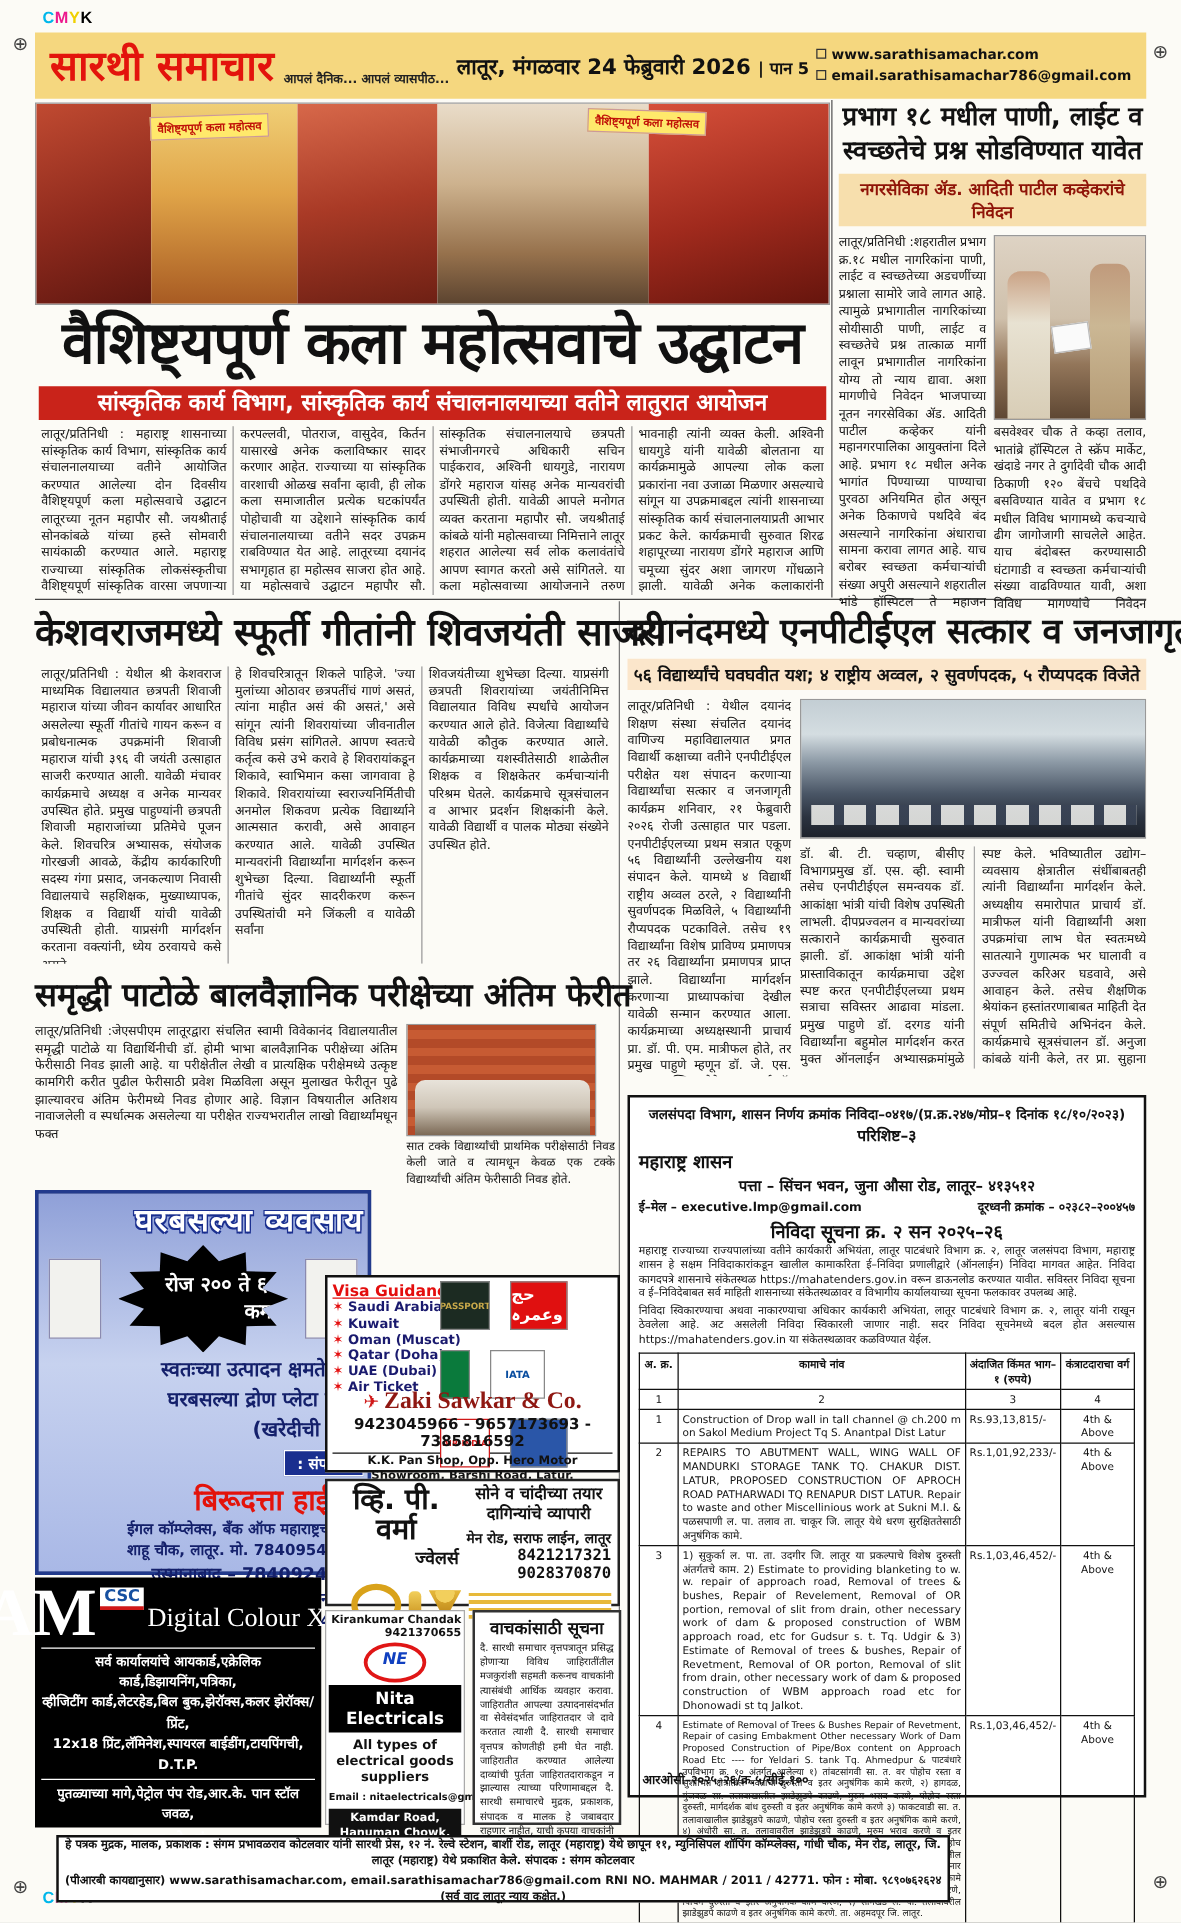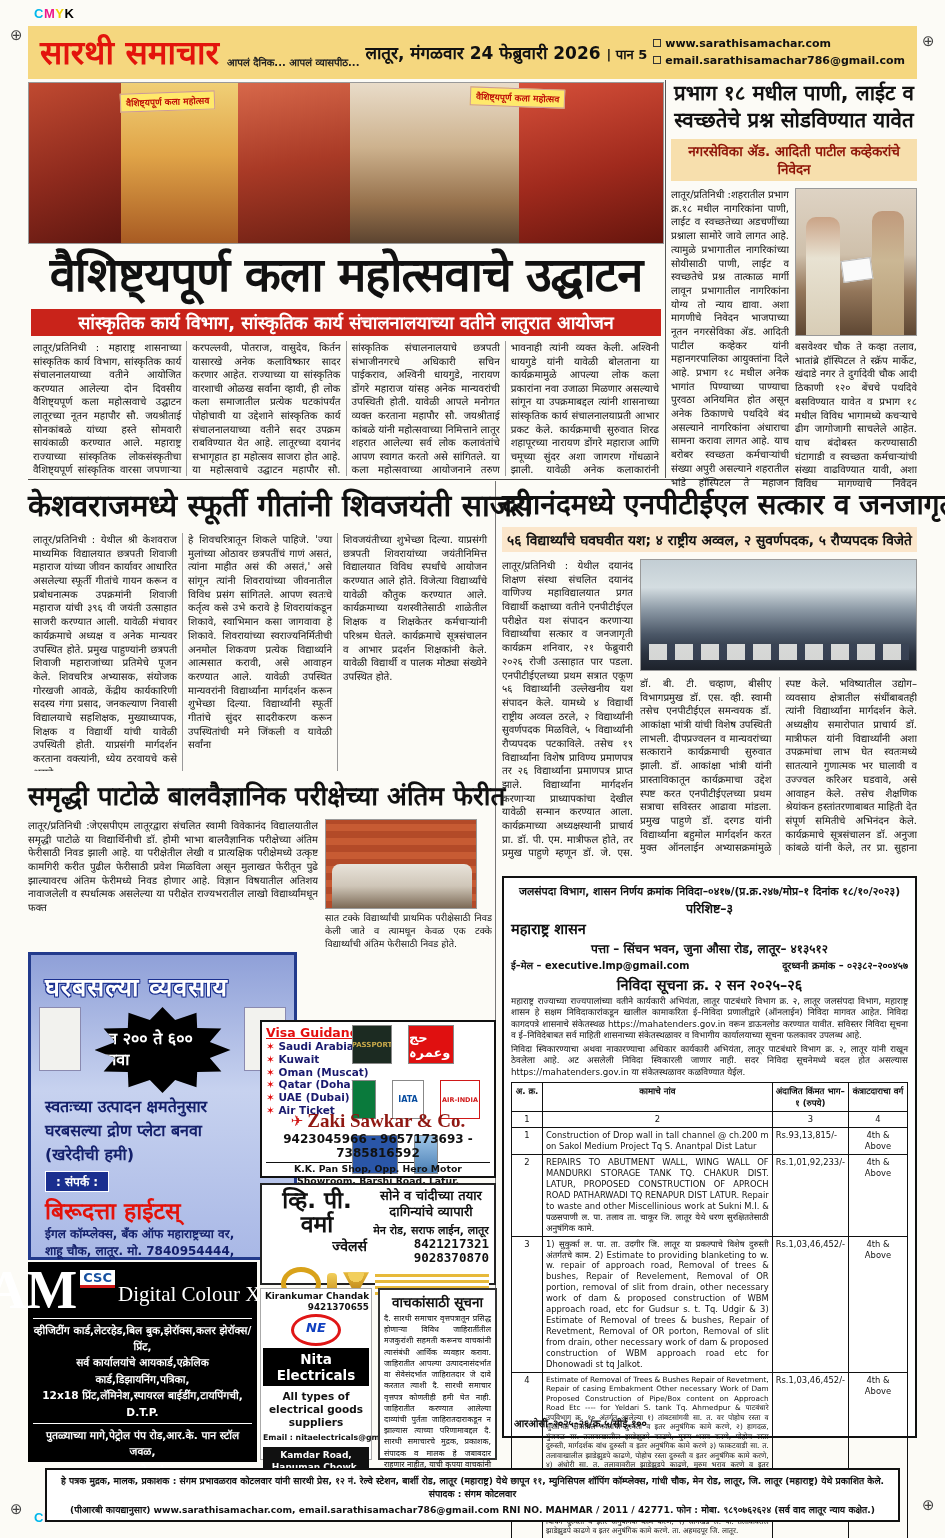--- a/index.html
+++ b/index.html
@@ -95,21 +95,21 @@
   .t-para{font-size:8.7px;line-height:1.32;text-align:justify;margin-top:2px;}
   table.tt{width:100%;border-collapse:collapse;margin-top:4px;}
   table.tt th,table.tt td{border:1px solid #111;padding:2px 3px;vertical-align:top;}
   table.tt th{font-size:8.6px;font-weight:800;text-align:center;}
   table.tt td{font-size:8.4px;line-height:1.3;}
   td.tc{text-align:center;}
   td.desc{text-align:justify;}
   .t-roc{position:absolute;left:10px;bottom:6px;font-size:10px;font-weight:700;}
 
   
-  .ghar{left:28px;top:952px;width:269px;height:308px;border:3px solid #223a8c;box-sizing:border-box;background:linear-gradient(180deg,#8fa0d8 0%,#c7d2ef 45%,#a9b8e6 100%);padding:14px;text-align:left;position:absolute;}
+  .ghar{left:28px;top:952px;width:269px;height:308px;border:3px solid #223a8c;box-sizing:border-box;background:linear-gradient(180deg,#8fa0d8 0%,#c7d2ef 45%,#a9b8e6 100%);padding:3px;text-align:right;position:absolute;}
   .ghar-h{font-size:25px;font-weight:800;color:#fff;text-shadow:1px 1px 0 #1a2f8f,-1px -1px 0 #1a2f8f,1px -1px 0 #1a2f8f,-1px 1px 0 #1a2f8f;letter-spacing:1px;}
   .star{width:136px;height:86px;margin:4px auto 2px;background:#000;color:#fff;font-weight:800;font-size:16px;line-height:1.3;display:flex;align-items:center;justify-content:center;clip-path:polygon(100% 50%,84.8% 59.3%,93.3% 75%,75.5% 75.5%,75% 93.3%,59.3% 84.8%,50% 100%,40.7% 84.8%,25% 93.3%,24.5% 75.5%,6.7% 75%,15.2% 59.3%,0% 50%,15.2% 40.7%,6.7% 25%,24.5% 24.5%,25% 6.7%,40.7% 15.2%,50% 0%,59.3% 15.2%,75% 6.7%,75.5% 24.5%,93.3% 25%,84.8% 40.7%);}
   .ghar-prod{position:absolute;width:40px;height:62px;background:#f2f2ee;border:1px solid #8a8ab0;top:52px;}
   .gp1{left:8px;} .gp2{right:8px;}
   .ghar-l{color:#14206b;font-weight:800;font-size:16px;line-height:1.5;}
   .ghar-chip{display:inline-block;background:#1a2f8f;color:#fff;font-size:12px;font-weight:700;padding:1px 10px;border:1px solid #fff;margin-top:4px;}
   .ghar-brand{color:#e3130b;font-size:23px;font-weight:800;margin-top:2px;}
   .ghar-a{color:#14206b;font-weight:800;font-size:12px;line-height:1.45;}
 
   
@@ -117,21 +117,21 @@
   .zaki-top{display:flex;gap:4px;height:84px;}
   .visa{width:82px;}
   .visa-t{color:#e40e0e;font-weight:800;font-size:12.5px;text-decoration:underline;white-space:nowrap;}
   .visa-i{font-size:10.5px;font-weight:800;color:#1a1a6e;line-height:1.22;white-space:nowrap;}
   .visa-i .b{color:#e40e0e;}
   .logos{flex:1;display:flex;flex-wrap:wrap;gap:16px;align-content:flex-start;}
   .lg{height:39px;box-sizing:border-box;border:1px solid #888;display:flex;align-items:center;justify-content:center;font-weight:800;overflow:hidden;}
   .lg-pass{width:40px;background:#1c2b22;color:#c9a94a;font-size:7px;}
   .lg-haj{width:46px;background:#e01010;color:#fff;font-size:13px;font-family:"DejaVu Sans",sans-serif;}
   .lg-grn{width:24px;background:#0a7a3c;color:#fff;font-size:8px;}
-  .lg-iata{width:32px;background:#fff;color:#0a4ea0;font-size:8px;}
+  .lg-iata{width:44px;background:#fff;color:#0a4ea0;font-size:8px;}
   .lg-air{width:40px;background:#fff;color:#d01818;font-size:6.5px;border-color:#d01818;}
   .lg-id{width:46px;background:#2a56a8;color:#fff;font-size:6.5px;}
   .lg-burj{width:24px;background:linear-gradient(180deg,#9fc6e8,#4a7fb5);color:#fff;font-size:7px;}
   .zaki-brand{display:flex;align-items:center;gap:4px;justify-content:center;margin-top:1px;}
   .plane{color:#d01818;font-size:15px;}
   .zbrand{color:#8f1812;font-size:19px;font-weight:800;font-family:"Liberation Serif",serif;white-space:nowrap;}
   .zphones{text-align:center;font-size:12px;font-weight:800;margin-top:0;}
   .zaddr{border-top:1px solid #111;margin-top:2px;font-size:9.3px;font-weight:700;text-align:center;line-height:1.3;}
 
   
@@ -168,21 +168,21 @@
   .nita-d{font-size:10.5px;font-weight:700;margin-top:4px;line-height:1.25;}
   .nita-e{font-size:7.8px;font-weight:700;margin-top:4px;white-space:nowrap;}
   .nita-a{background:#111;color:#fff;font-size:9px;font-weight:700;padding:3px 1px;margin-top:5px;line-height:1.3;}
 
   
   .rnote{left:378px;top:1288px;width:119px;height:172px;border:2px solid #333;background:#fff;box-sizing:border-box;padding:3px 4px;position:absolute;}
   .rnote-t{font-size:13.5px;font-weight:800;text-align:center;}
   .rnote-b{font-size:7.9px;line-height:1.42;text-align:justify;margin-top:2px;}
 
   
-  .pfooter{left:45px;top:1468px;width:855px;height:54px;border:2px solid #111;background:#fff;box-sizing:border-box;display:flex;flex-direction:column;justify-content:center;gap:3px;text-align:center;font-size:9.2px;font-weight:700;position:absolute;}
+  .pfooter{left:45px;top:1468px;width:715px;height:54px;border:2px solid #111;background:#fff;box-sizing:border-box;display:flex;flex-direction:column;justify-content:center;gap:3px;text-align:center;font-size:9.2px;font-weight:700;position:absolute;}
 </style>
 </head>
 <body>
 
 <div class="page">
 
   <span class="reg" style="left:10px;top:26px;">⊕</span>
   <span class="reg" style="left:922px;top:32px;">⊕</span>
   <span class="reg" style="left:10px;top:1500px;">⊕</span>
   <span class="reg" style="left:922px;top:1496px;">⊕</span>
@@ -403,22 +403,22 @@
     </div>
   </div>
 
   <div class="amx">
     <div class="amx-top">
       <span class="am-big">AM</span>
       <span class="csc">CSC</span>
       <span class="am-title">Digital Colour Xerox</span>
     </div>
     <div class="amx-lines">
+      <div>सर्व कार्यालयांचे आयकार्ड,एक्रेलिक कार्ड,डिझायनिंग,पत्रिका,</div>
       <div>व्हीजिटींग कार्ड,लेटरहेड,बिल बुक,झेरॉक्स,कलर झेरॉक्स/प्रिंट,</div>
-      <div>सर्व कार्यालयांचे आयकार्ड,एक्रेलिक कार्ड,डिझायनिंग,पत्रिका,</div>
       <div>12x18 प्रिंट,लॅमिनेश,स्पायरल बाईडींग,टायपिंगची, D.T.P.</div>
     </div>
     <div class="amx-lines">
       <div>पुतळ्याच्या मागे,पेट्रोल पंप रोड,आर.के. पान स्टॉल जवळ,</div>
     </div>
     <div class="amx-phone"><span>लातूर मो. नं. :</span> <b>9503283416</b></div>
   </div>
 
   <div class="nita">
     <div class="nita-p">

